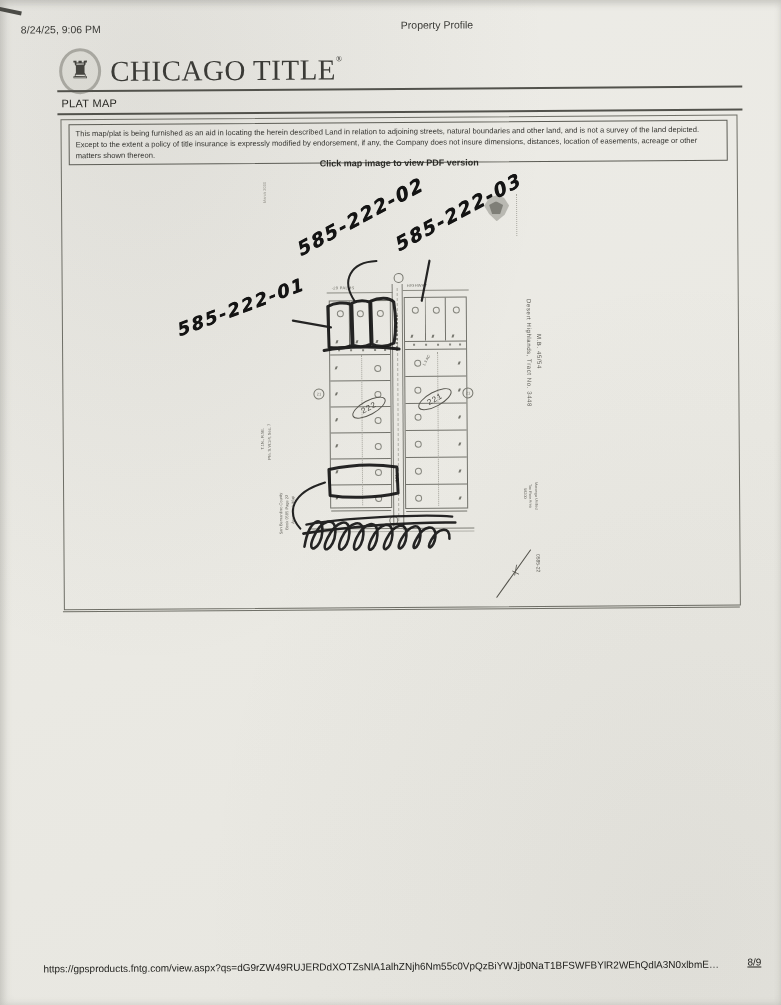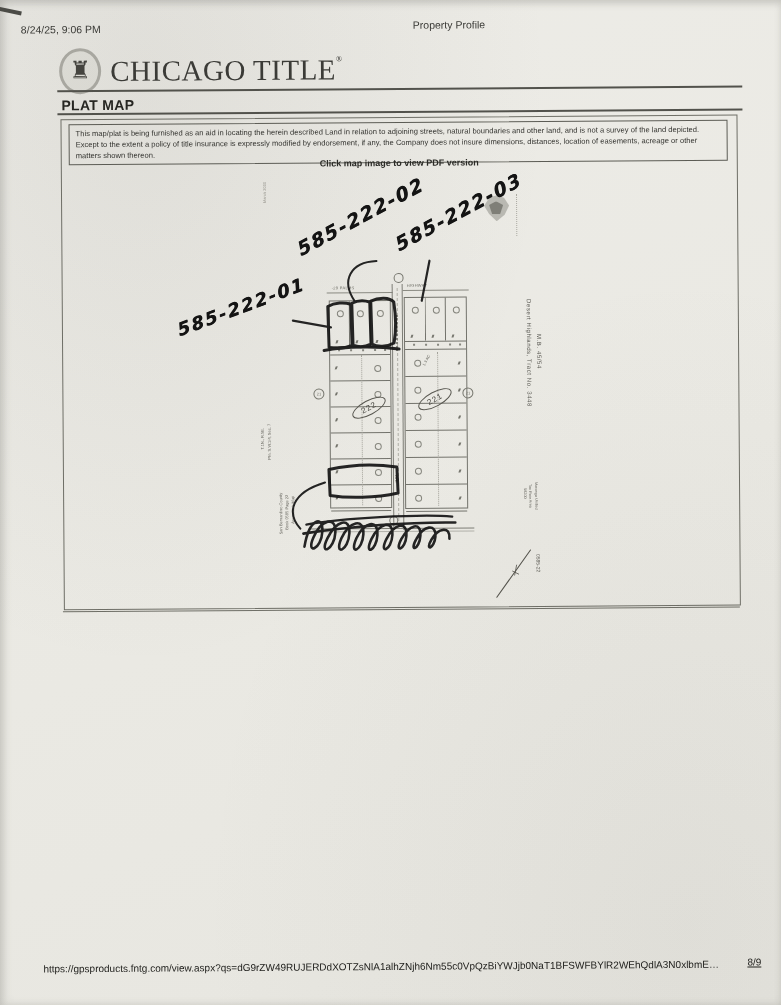--- a/index.html
+++ b/index.html
@@ -14,31 +14,31 @@
       radial-gradient(ellipse at 18% 8%, rgba(110,108,100,0.10), transparent 45%),
       radial-gradient(ellipse at 88% 92%, rgba(110,108,100,0.07), transparent 50%),
       linear-gradient(160deg,#edece7 0%, #eae9e3 55%, #e7e6e0 100%);
     box-shadow: inset 4px 0 8px rgba(90,88,82,.18), inset 0 4px 7px rgba(90,88,82,.15);
   }
   .scan{position:absolute;inset:0;transform:rotate(-0.4deg);transform-origin:390px 480px;}
   .abs{position:absolute;}
 
   
   .timestamp{left:24px;top:21px;font-size:10.5px;color:#3a3a36;}
-  .doc-title{left:404px;top:19px;font-size:10.5px;color:#3a3a36;margin-left:12px;}
+  .doc-title{left:404px;top:19px;font-size:10.5px;color:#3a3a36;}
   .logo{left:62px;top:46px;display:flex;align-items:center;}
   .logo-oval{width:36px;height:40px;border:3px solid #a8a7a0;border-radius:50%;
     background:rgba(160,158,148,.10);display:flex;align-items:center;justify-content:center;}
   .castle{font-size:24px;line-height:1;color:#45443f;transform:translateY(-1px);}
   .brand{margin-left:9px;font-family:"Liberation Serif",serif;font-size:29px;color:#3b3b37;
     letter-spacing:.5px;white-space:nowrap;}
   .brand sup{font-size:8px;vertical-align:18px;}
   .rule{background:#52524c;}
   .rule1{left:60px;top:88px;width:685px;height:2px;}
-  .plat-heading{left:64px;top:95px;font-size:14px;font-weight:bold;color:#262622;letter-spacing:.3px;}
+  .plat-heading{left:64px;top:95px;font-size:11px;font-weight:normal;color:#262622;letter-spacing:.3px;}
   .rule2{left:60px;top:111px;width:685px;height:1.5px;}
 
   
   .bigbox{left:63px;top:117px;width:675px;height:489px;border:1px solid #6e6e66;}
   .disclaimer{position:absolute;left:7px;top:4px;width:645px;border:1px solid #5c5c55;
     padding:3px 6px;font-size:7.6px;line-height:1.45;color:#33332f;}
   .caption{position:absolute;left:0;top:40px;width:100%;text-align:center;
     font-size:9px;font-weight:bold;color:#2b2b27;}
   .rule3{left:62px;top:609px;width:677px;height:1px;background:#6e6e66;}
 

